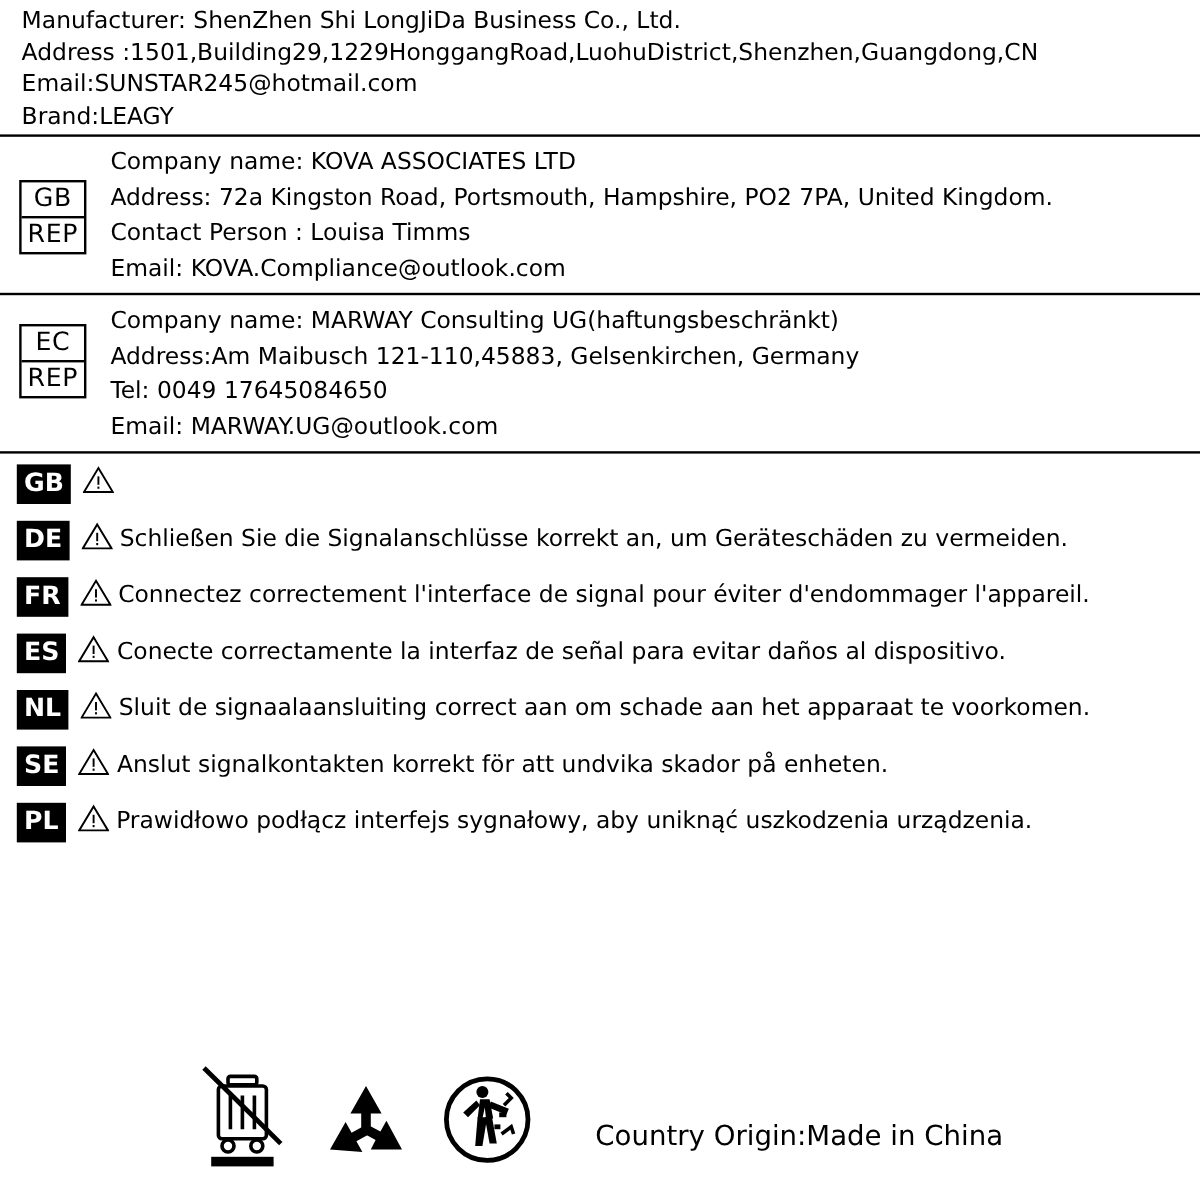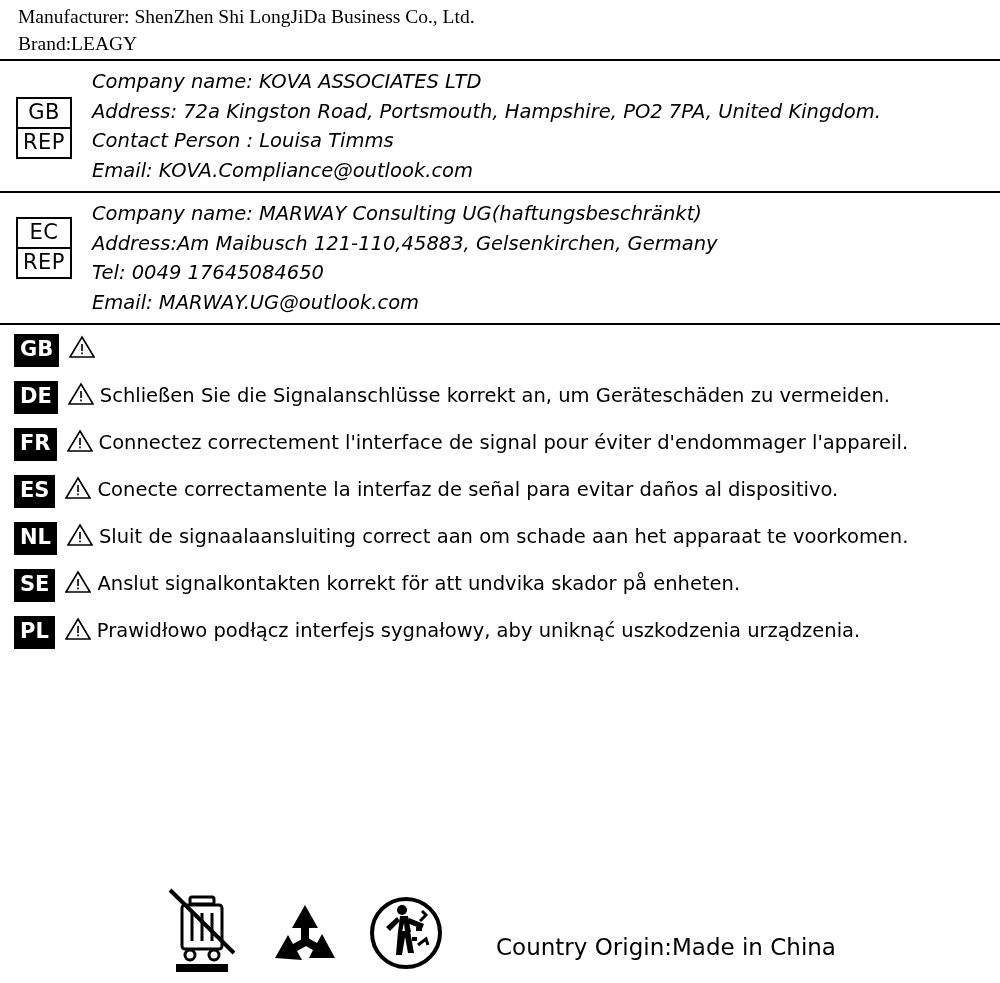--- a/index.html
+++ b/index.html
@@ -20,21 +20,21 @@
     width: 1000px;
     height: 983px;
   }
 
   
   .manufacturer {
     padding: 4px 0 2px 18px;
     font-size: 19.5px;
     line-height: 26.5px;
   }
-  .manufacturer div { white-space: nowrap; font-family: Liberation Serif, serif; }
+  .manufacturer div { white-space: nowrap; }
 
   .hr {
     border: 0;
     border-top: 2px solid #000;
     margin: 0;
     width: 100%;
   }
 
   
   .rep-row {
@@ -67,21 +67,21 @@
   .sym-box .bot {
     padding: 1px 0 2px;
     border-radius: 10px;
   }
   .rep-text {
     flex: 1 1 auto;
     font-size: 19.5px;
     line-height: 29.5px;
     padding-left: 4px;
   }
-  .rep-text div { white-space: nowrap; font-style: italic; }
+  .rep-text div { white-space: nowrap; }
 
   
   .warnings {
     padding: 8px 0 0 0;
   }
   .warn-row {
     display: flex;
     align-items: flex-start;
     padding: 0 0 0 14px;
     margin-bottom: 13px;
@@ -133,20 +133,22 @@
     white-space: nowrap;
   }
 </style>
 </head>
 <body>
 
 <div class="page">
 
   <div class="manufacturer">
     <div>Manufacturer:  ShenZhen Shi LongJiDa Business Co., Ltd.</div>
+    <div>Address :1501,Building29,1229HonggangRoad,LuohuDistrict,Shenzhen,Guangdong,CN</div>
+    <div>Email:SUNSTAR245@hotmail.com</div>
     <div>Brand:LEAGY</div>
   </div>
 
   <hr class="hr">
 
   <div class="rep-row">
     <div class="rep-symbol">
       <div class="sym-box">
         <div class="top">GB</div>
         <div class="bot">REP</div>

